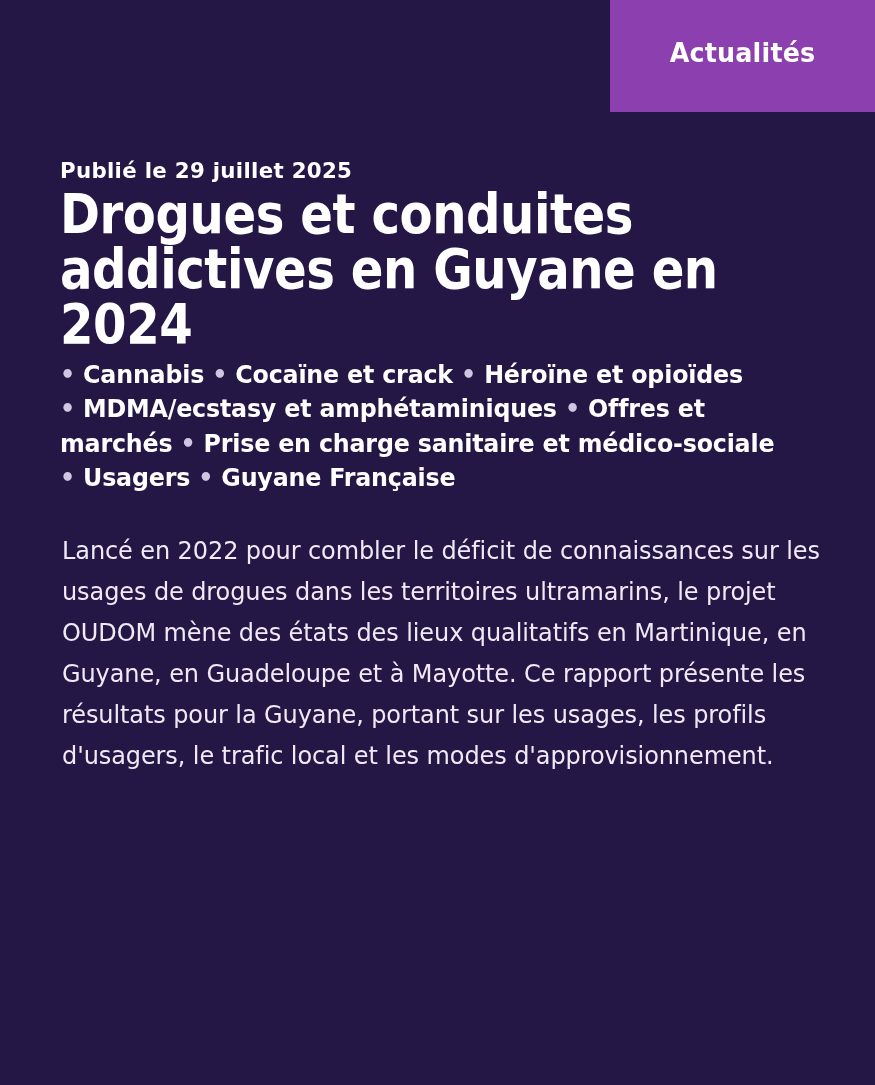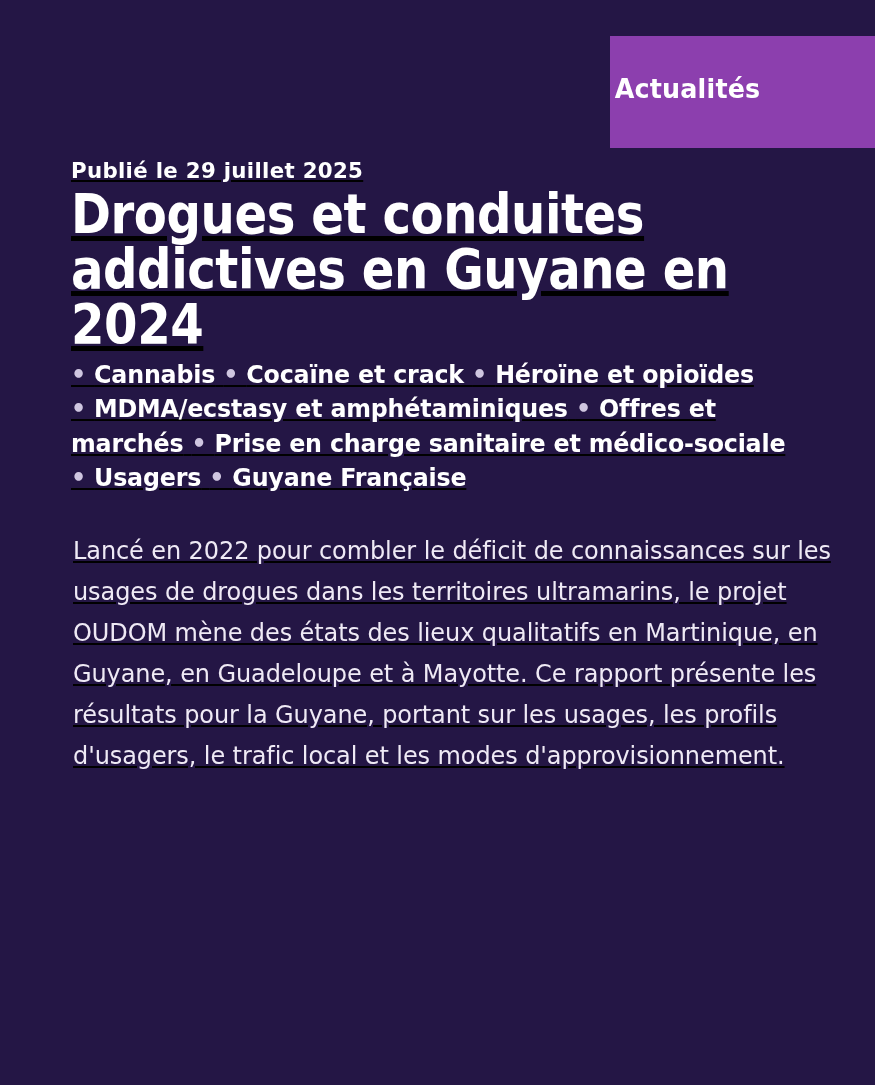--- a/index.html
+++ b/index.html
@@ -22,39 +22,37 @@
   
   .ribbon {
     position: absolute;
     top: 0;
     right: 0;
     width: 265px;
     height: 112px;
     background: #8c3fae;
     display: flex;
     align-items: center;
-    justify-content: flex-start;
+    justify-content: center;
     box-sizing: border-box;
     padding-bottom: 8px;
-    margin-top: 36px;
   }
   .ribbon-label {
     color: #ffffff;
     font-family: "DejaVu Sans", sans-serif;
     font-weight: bold;
     font-size: 27px;
     letter-spacing: 0.2px;
     transform: scaleX(0.94);
   }
   .content {
     position: absolute;
-    left: 71px;
+    left: 60px;
     top: 158px;
     width: 765px;
-    text-decoration: underline;
   }
   .pubdate {
     color: #ffffff;
     font-family: "DejaVu Sans", sans-serif;
     font-weight: bold;
     font-size: 22px;
     letter-spacing: 0.3px;
     margin: 0 0 4px 0;
     transform: scaleX(0.97);
     transform-origin: left center;

